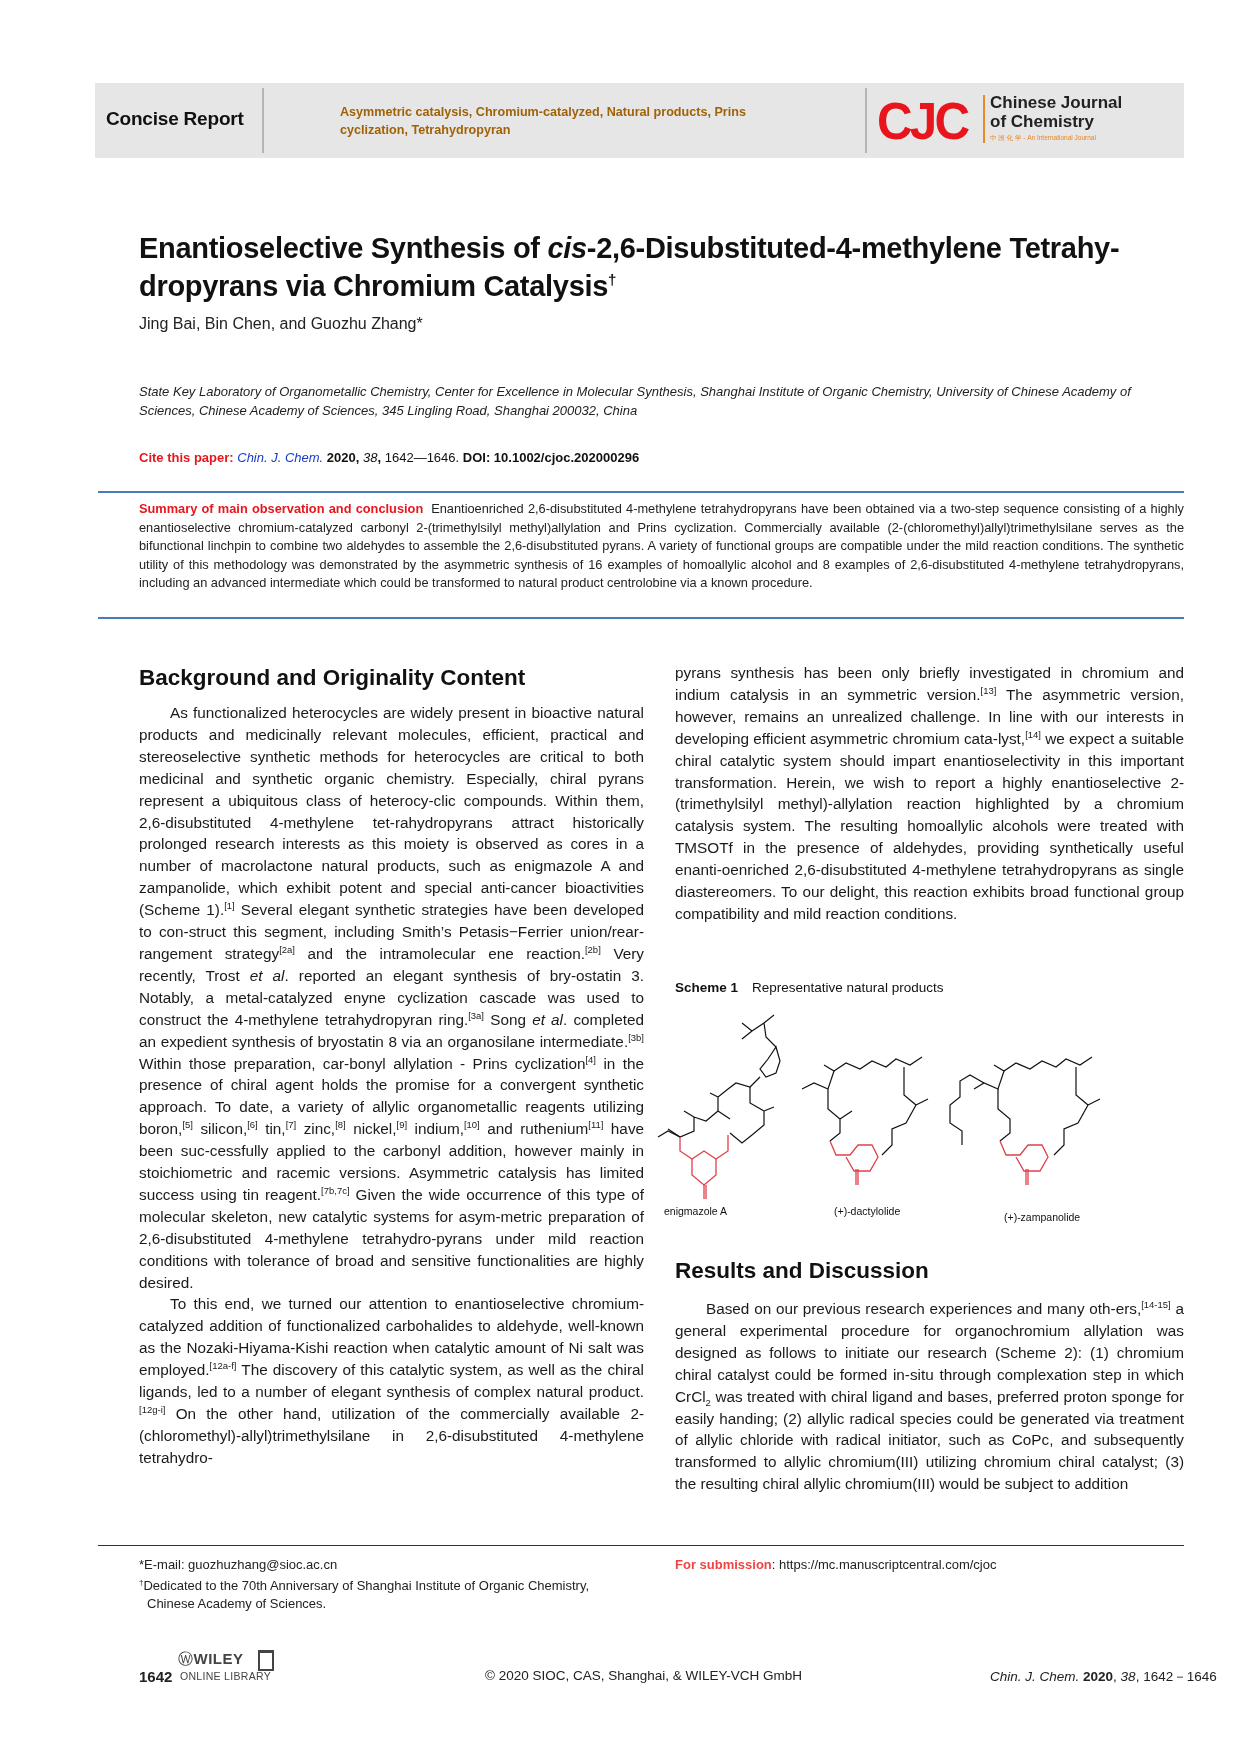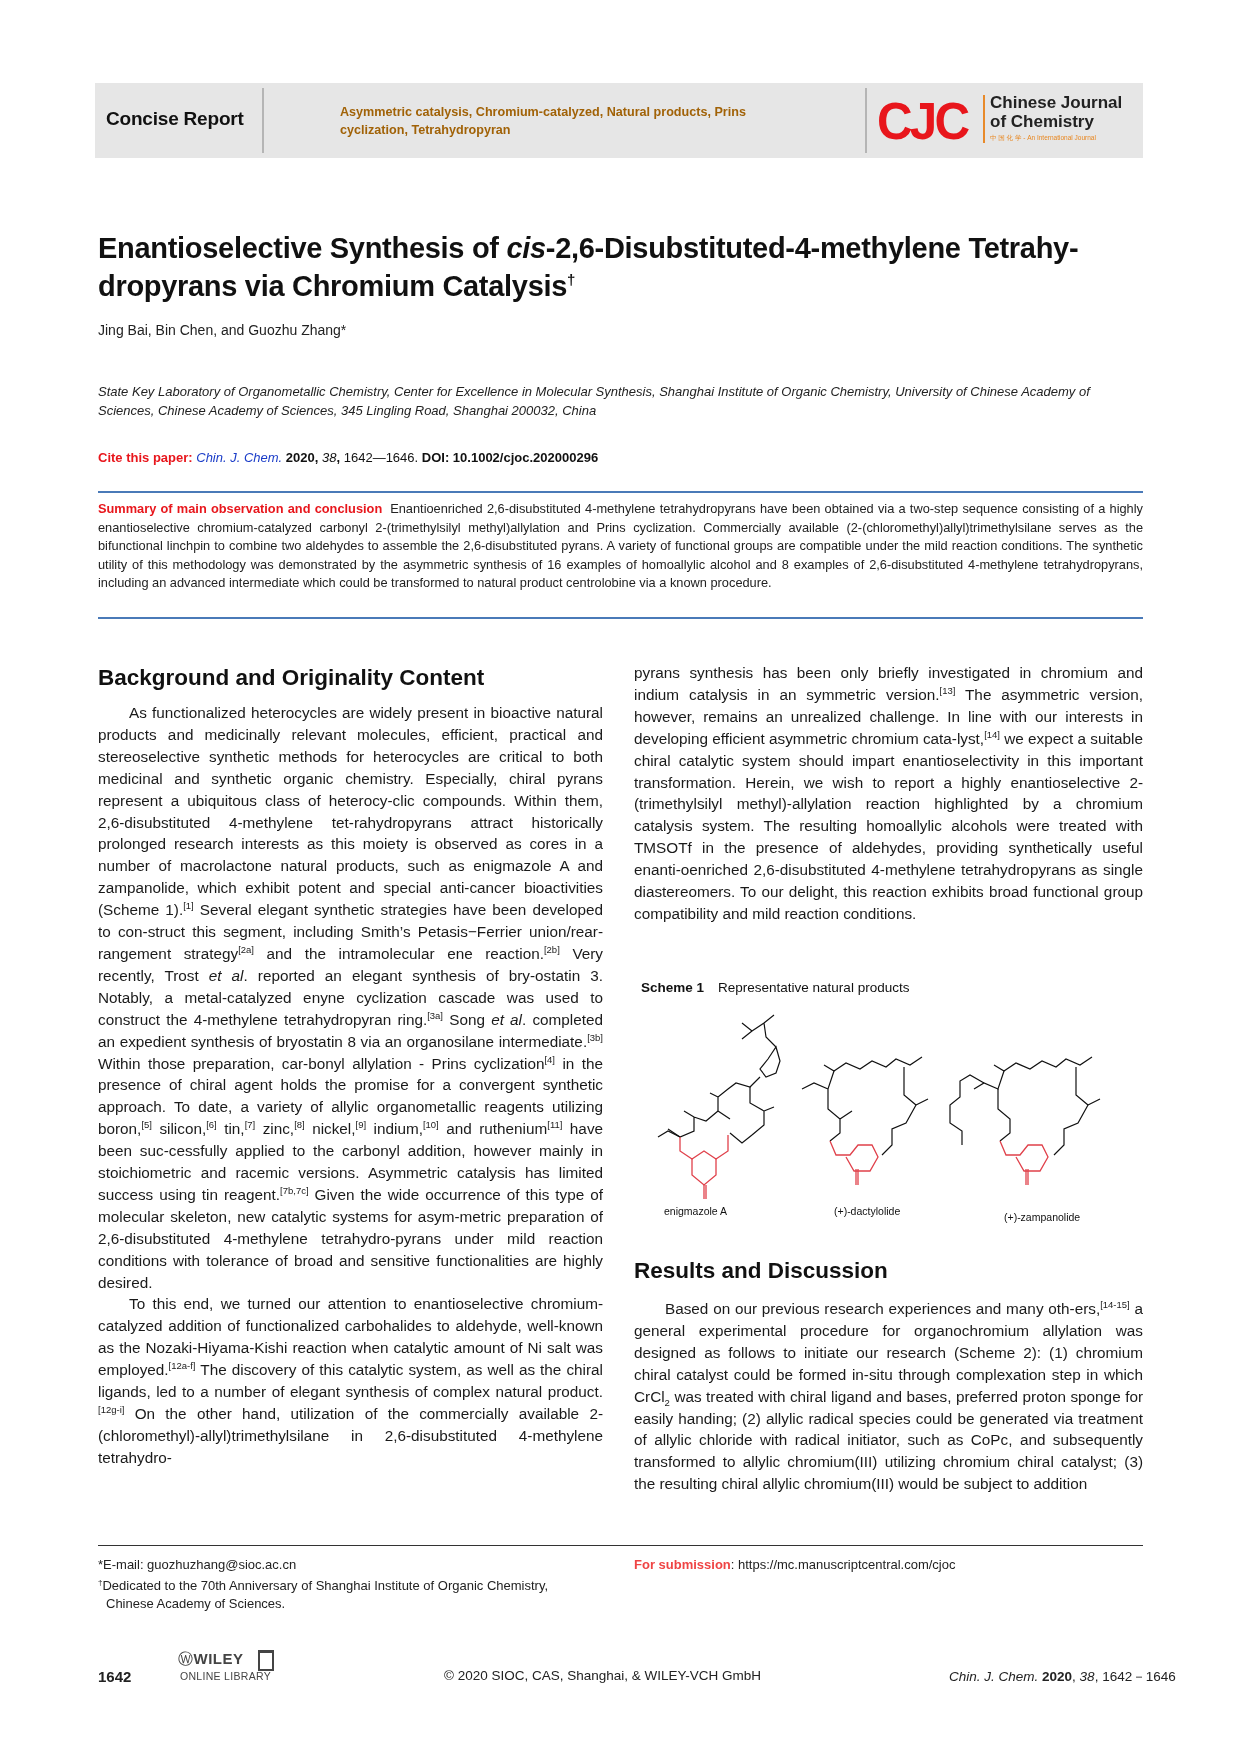--- a/index.html
+++ b/index.html
@@ -1,50 +1,50 @@
 <!DOCTYPE html>
 <html><head>
 <meta charset="utf-8">
 <style>
   html, body { margin:0; padding:0; }
   body { width:1241px; height:1754px; background:#fff; position:relative; overflow:hidden;
          font-family:"Liberation Sans", sans-serif; color:#111; }
-  .abs { position:absolute; }
+  .abs { position:absolute;padding-left:41px; }
   
   .hdr { left:95px; top:83px; width:1048px; height:75px; background:#e6e6e6; }
   .hdr .type { position:absolute; left:11px; top:25px; font-size:19px; font-weight:bold; color:#111; letter-spacing:-0.2px; }
   .hdr .div1 { position:absolute; left:167px; top:5px; width:2px; height:65px; background:#b5b5b5; }
   .hdr .kw { position:absolute; left:245px; top:20px; width:460px; font-size:12.6px; line-height:18px; font-weight:bold; color:#a16207; }
   .hdr .div2 { position:absolute; left:770px; top:5px; width:2px; height:65px; background:#b5b5b5; }
   .hdr .logo { position:absolute; left:782px; top:8px; font-size:52px; font-weight:bold; color:#e8161c; letter-spacing:-3px; line-height:60px; font-family:"Liberation Sans", sans-serif; transform:scaleX(0.95); transform-origin:left; }
   .hdr .logo-bar { position:absolute; left:888px; top:12px; width:2px; height:48px; background:#e88a2a; }
   .hdr .jname { position:absolute; left:895px; top:10px; font-size:17px; font-weight:bold; line-height:19px; color:#222; }
   .hdr .jsub { position:absolute; left:895px; top:51px; font-size:6.5px; color:#e8861e; white-space:nowrap; }
   
   .title { left:98px; top:232px; width:1050px; font-size:29px; line-height:32px; font-weight:bold; color:#111; letter-spacing:-0.3px; }
   .title sup { font-size:15px; }
-  .authors { left:98px; top:322px; font-size:14px; color:#222; }
+  .authors { left:98px; top:315px; font-size:16px; color:#222; }
   .affil { left:98px; top:382px; width:1050px; font-size:13px; line-height:19px; font-style:italic; color:#222; }
   .cite { left:98px; top:450px; font-size:13px; font-weight:bold; color:#111; }
   .cite .lbl { color:#e8161c; }
   .cite .jr { color:#1a3cc8; font-style:italic; font-weight:normal; }
   .cite .vol { font-style:italic; font-weight:normal; }
   .cite .pg { font-weight:normal; }
   .rule-blue { left:98px; width:1045px; height:2px; background:#4a7ab8; }
   .summary { left:98px; top:500px; width:1045px; font-size:12.8px; line-height:18.6px; text-align:justify; color:#222; }
   .summary .lbl { color:#e8161c; font-weight:bold; margin-right:8px; }
   
   .col { font-size:15.3px; line-height:21.9px; text-align:justify; color:#1a1a1a; }
   .col p { margin:0; }
   .col p.ind { text-indent:31px; }
   .col sup { font-size:9.5px; line-height:0; }
   .h2 { font-size:22.5px; font-weight:bold; color:#111; }
   .lcol { left:98px; width:505px; }
   .rcol { left:634px; width:509px; }
-  .scheme-cap { left:634px; top:980px; font-size:13.5px;margin-left:7px; }
+  .scheme-cap { left:634px; top:980px; font-size:13.5px; }
   .scheme-cap b { margin-right:14px; }
   .fig { left:634px; top:1005px; width:510px; height:220px; }
   .fig .name { position:absolute; font-size:10.5px; color:#111; }
   
   .frule { left:98px; top:1545px; width:1045px; height:1px; background:#333; }
   .fn { font-size:13px; line-height:18px; color:#222; }
   .fn .blue { color:#ef4444; font-weight:bold; }
   .footer { top:1668px; font-size:13.5px; color:#222; }
 </style>
 </head>

